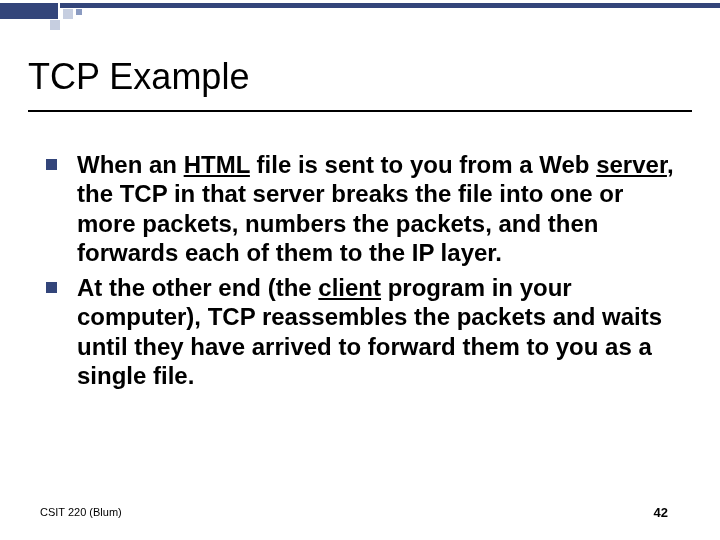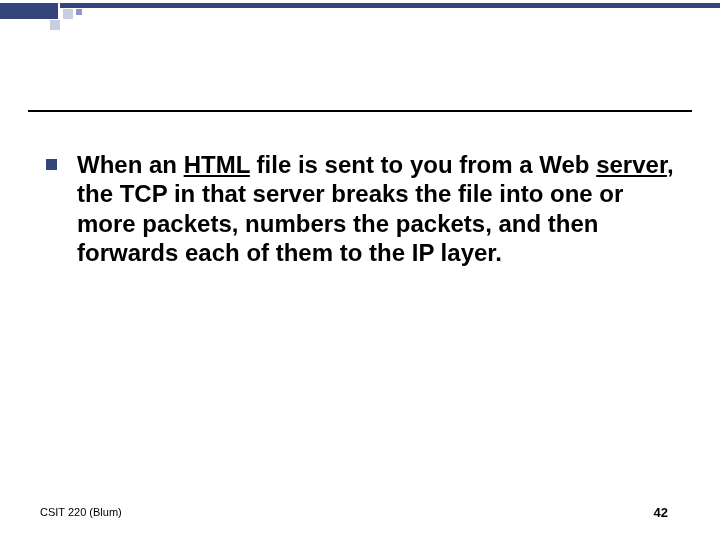--- a/index.html
+++ b/index.html
@@ -112,24 +112,29 @@
 
 <div class="deco-top">
   <div class="deco-bar-a"></div>
   <div class="deco-bar-b"></div>
   <div class="deco-sq-1"></div>
   <div class="deco-sq-2"></div>
   <div class="deco-sq-3"></div>
 </div>
 
 <div class="slide">
+  <h1 class="title">TCP Example</h1>
   <div class="title-rule"></div>
 
   <div class="body">
     <div class="item">
       <div class="bullet"></div>
       <div class="item-text"><span>When an </span><span class="u">HTML</span><span> file is sent to you from a Web </span><span class="u">server</span><span>, the TCP in that server breaks the file into one or more packets, numbers the packets, and then forwards each of them to the IP layer.</span></div>
+    </div>
+    <div class="item">
+      <div class="bullet"></div>
+      <div class="item-text"><span>At the other end (the </span><span class="u">client</span><span> program in your computer), TCP reassembles the packets and waits until they have arrived to forward them to you as a single file.</span></div>
     </div>
   </div>
 
   <div class="footer-left">CSIT 220 (Blum)</div>
   <div class="footer-right">42</div>
 </div>
 
 </body></html>

